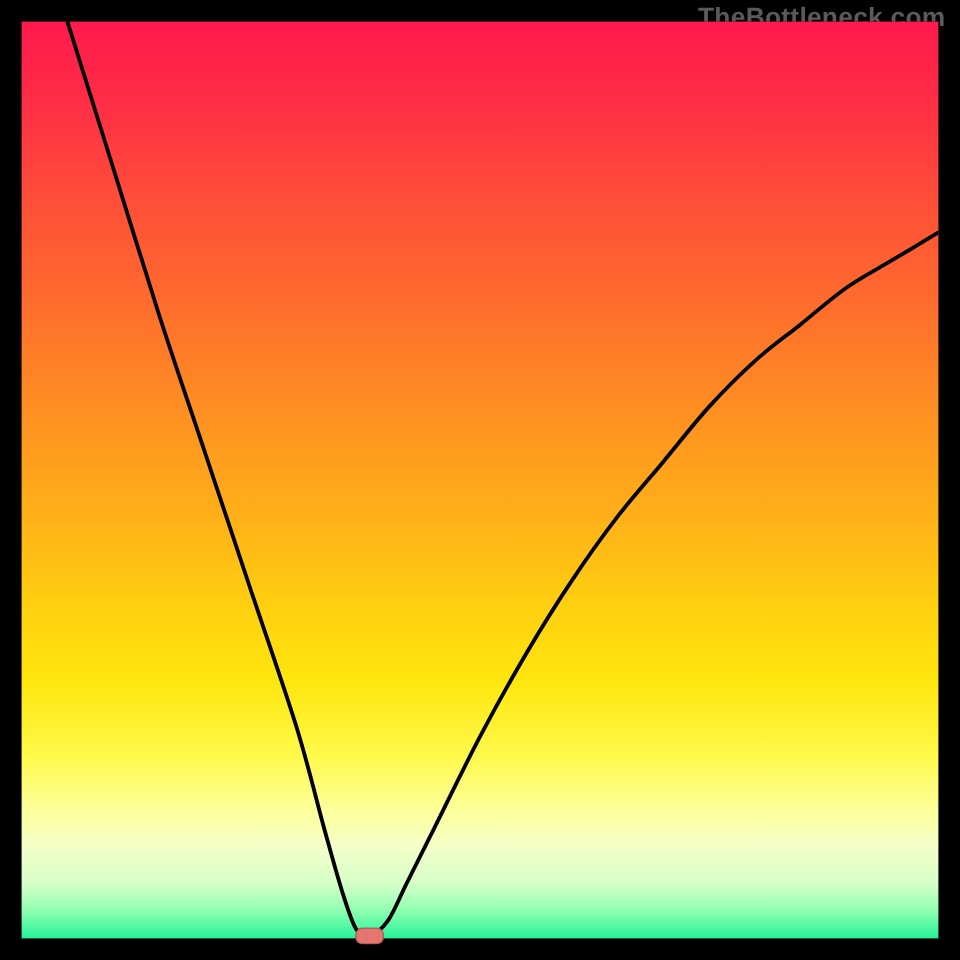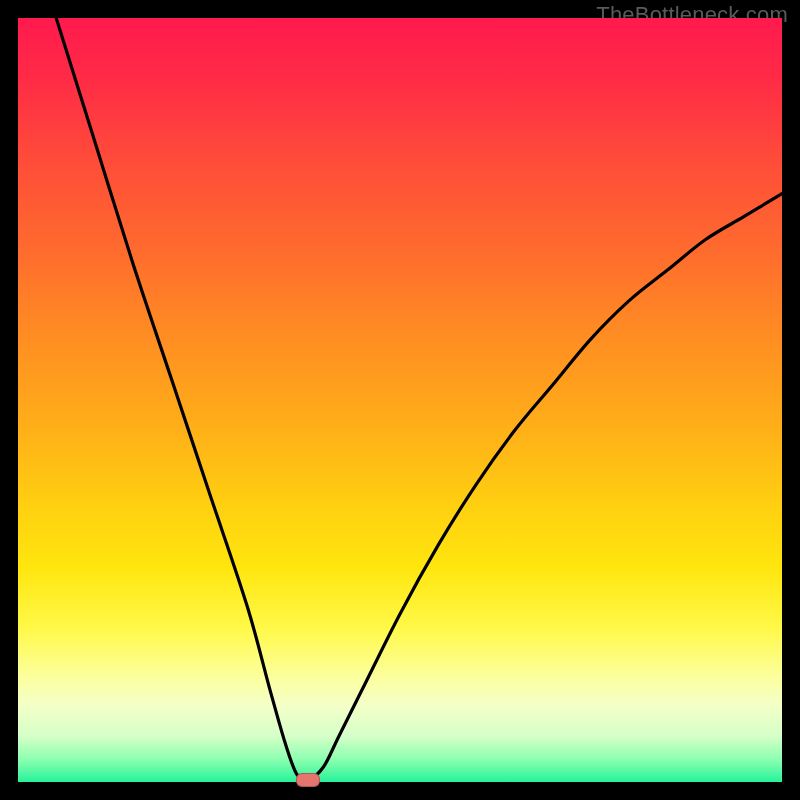--- a/index.html
+++ b/index.html
@@ -64,21 +64,21 @@
     border-radius: 6px;
     background: #e4756f;
     border: 1px solid rgba(0,0,0,0.25);
     transform: translate(-50%, -50%);
   }
   .watermark {
     position: absolute;
     top: 2px;
     right: 12px;
     font-size: 22px;
-    font-weight: 400;
+    font-weight: 700;
     color: #5a5a5a;
     letter-spacing: 0.2px;
   }
 </style>
 </head>
 <body>
 
 <div class="watermark">TheBottleneck.com</div>
 
 <div class="frame">

